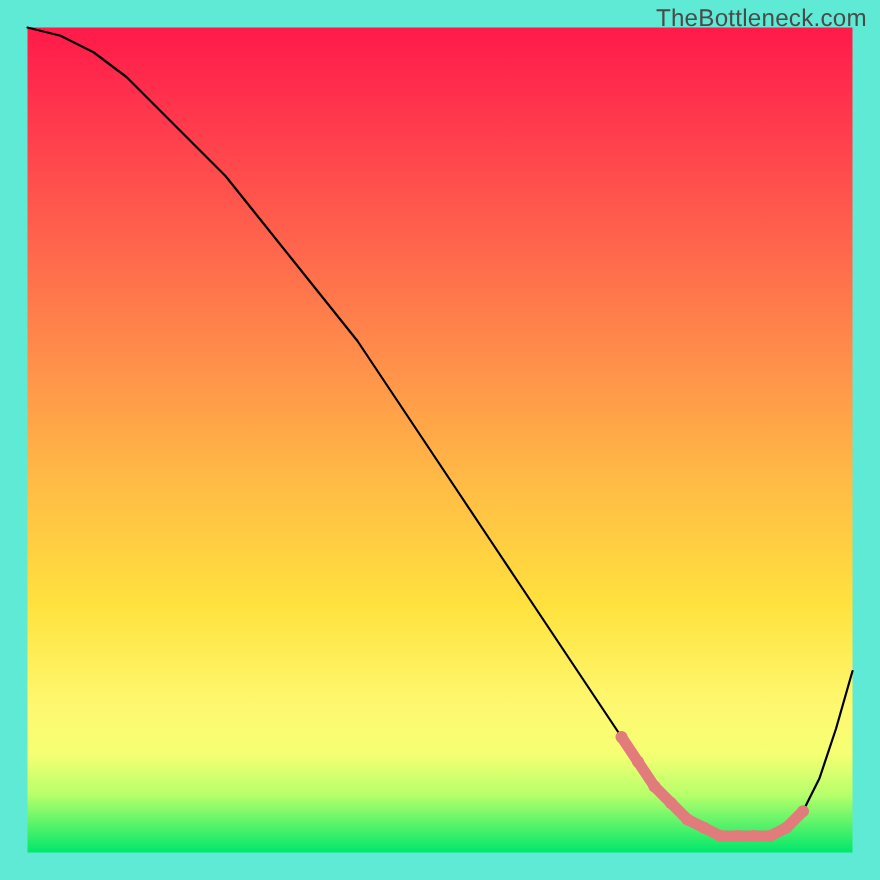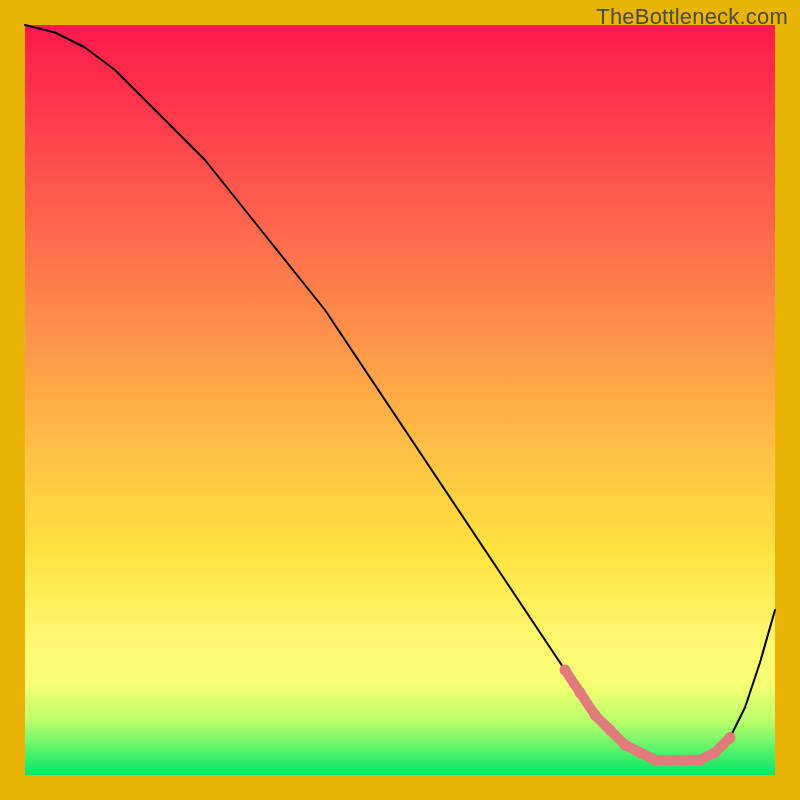--- a/index.html
+++ b/index.html
@@ -7,21 +7,21 @@
     padding: 0;
     width: 800px;
     height: 800px;
     background: #000;
     overflow: hidden;
     font-family: Arial, Helvetica, sans-serif;
   }
   .frame {
     position: absolute;
     inset: 0;
-    background: #eab308;
+    background: #5eead4;
   }
   .plot-area {
     position: absolute;
     left: 25px;
     top: 25px;
     width: 750px;
     height: 750px;
     
     background: linear-gradient(
       to bottom,

